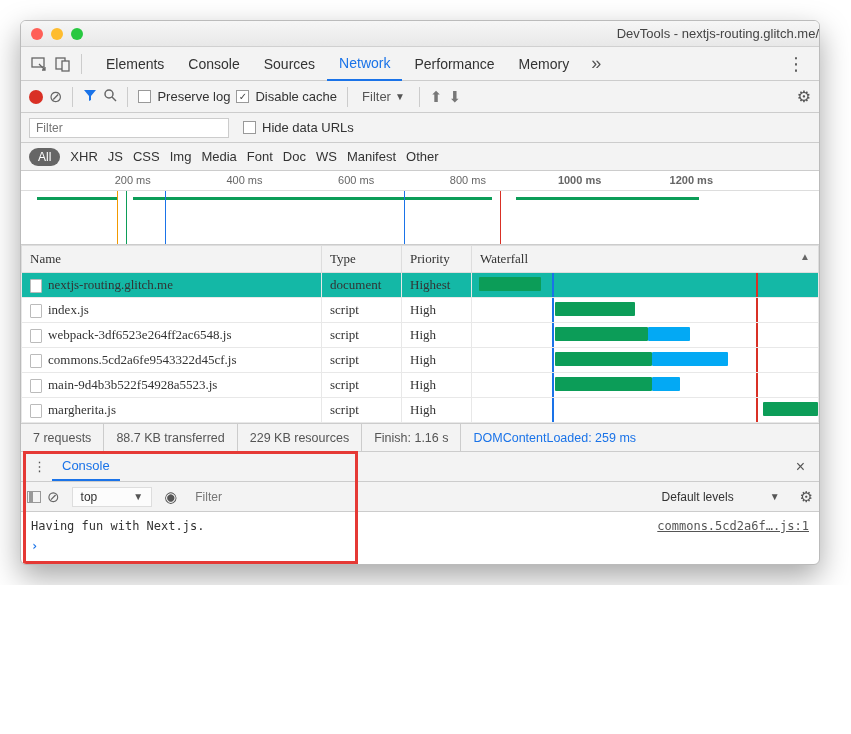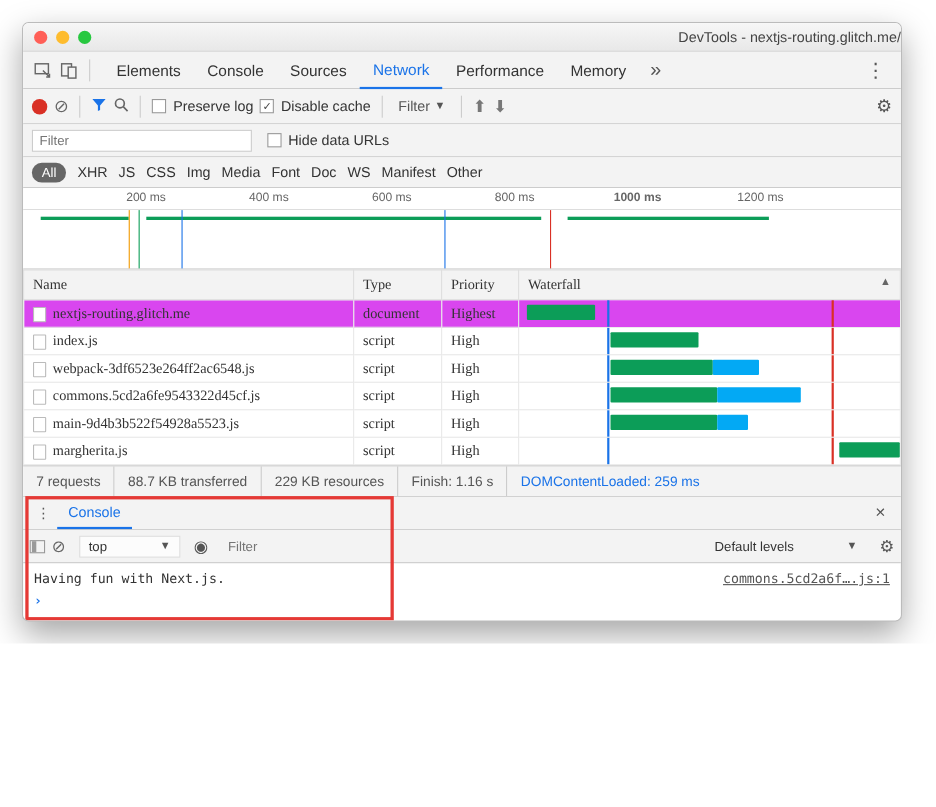--- a/index.html
+++ b/index.html
@@ -35,35 +35,35 @@
   .pill { background:#666; color:#fff; border-radius:9px; padding:2px 9px; font-size:12px;}
   .timeline-ruler { height:20px; border-bottom:1px solid #ddd; position:relative; font-size:11px; color:#666; background:#fff;}
   .tick { position:absolute; top:3px; transform:translateX(-50%);}
   .timeline { height:54px; border-bottom:1px solid #ccc; position:relative; background:#fff;}
   .tl-line { position:absolute; top:0; bottom:0; width:1px;}
   .tl-bar { position:absolute; height:3px; top:6px; }
   .green-bar{background:#0c9d58;} .blue-line{background:#1a73e8;} .red-line{background:#d93025;} .orange-line{background:#f29900;}
   .grid { width:100%; border-collapse:collapse; font-size:13px;font-family:Liberation Serif, serif;}
   .grid th { text-align:left; font-weight:400; background:#f3f3f3; border:1px solid #ddd; padding:5px 8px; color:#333;}
   .grid td { border:1px solid #e8e8e8; padding:4px 8px; vertical-align:middle; height:22px;}
-  .grid tr.sel td { background:#d946ef;}
+  .grid tr.sel td { background:#14b8a6;}
   .file-icon { display:inline-block; width:12px; height:14px; border:1px solid #bbb; border-radius:1px; margin-right:6px; vertical-align:middle; background:#fff;}
   .wf-cell { position:relative; padding:0 !important; height:22px;}
   .wf-bar { position:absolute; top:4px; height:14px; border-radius:1px;}
   .wf-green{background:#0c9d58;} .wf-blue{background:#03a9f4;}
   .wf-vline { position:absolute; top:0; bottom:0; width:2px;}
   .statusbar { display:flex; align-items:center; height:28px; border-top:1px solid #ccc; background:#f3f3f3; font-size:12.5px; color:#555;text-align:right; }
   .statusbar .seg { padding:0 12px; border-right:1px solid #ccc; height:100%; display:flex; align-items:center;}
   .statusbar .link { color:#1a73e8; border-right:none;}
   .drawer { border-top:1px solid #ccc;}
   .drawer-tabs { display:flex; align-items:center; height:30px; background:#f3f3f3; border-bottom:1px solid #ccc; padding:0 6px;}
   .drawer-tab { padding:6px 10px; color:#1a73e8; border-bottom:2px solid #1a73e8; font-size:13px; font-weight:500;}
   .drawer-close { margin-left:auto; color:#555; font-size:16px; padding:0 8px;}
   .drawer-toolbar { display:flex; align-items:center; height:30px; background:#f3f3f3; border-bottom:1px solid #ccc; padding:0 6px; gap:6px; font-size:12px;}
-  .ctx-select { display:flex; align-items:center; padding:2px 8px; background:#fcfcfc; border:1px solid #ddd; gap:48px; font-size:12px;}
+  .ctx-select { display:flex; align-items:center; padding:2px 8px; background:#fcfcfc; border:1px solid #ddd; gap:36px; font-size:12px;}
   .cfilter { flex:1; border:none; background:transparent; font-size:12px; color:#888; padding:2px 6px;}
   .console-body { padding:4px 10px 8px 10px; font-family: Menlo, Consolas, monospace; font-size:12px; line-height:20px;}
   .console-row { display:flex;align-items:center; }
   .console-msg { flex:1; color:#333; }
   .console-src { color:#555; text-decoration:underline; }
   .prompt-row { color:#1a73e8; display:flex; align-items:center; gap:6px;}
   .prompt-caret { color:#1a73e8; font-weight:bold;}
   .prompt-input { flex:1; border:none; outline:none; font-family:inherit; font-size:12px; }
   .highlight { position:absolute; border:3px solid #e53935; pointer-events:none;}
   .sort-tri { float:right; font-size:10px; color:#666;}
@@ -151,21 +151,21 @@
     <span class="pill">All</span>
     <span id="type-filters"><span style="margin-right: 10px;">XHR</span><span style="margin-right: 10px;">JS</span><span style="margin-right: 10px;">CSS</span><span style="margin-right: 10px;">Img</span><span style="margin-right: 10px;">Media</span><span style="margin-right: 10px;">Font</span><span style="margin-right: 10px;">Doc</span><span style="margin-right: 10px;">WS</span><span style="margin-right: 10px;">Manifest</span><span style="margin-right: 10px;">Other</span></span>
   </div>
 
   <div class="timeline-ruler" id="ruler">
       <span class="tick" style="left: 14%;">200 ms</span>
       <span class="tick" style="left: 28%;">400 ms</span>
       <span class="tick" style="left: 42%;">600 ms</span>
       <span class="tick" style="left: 56%;">800 ms</span>
       <span class="tick" style="left: 70%; font-weight: bold;">1000 ms</span>
-      <span class="tick" style="left: 84%;">1200 ms</span>
+      <span class="tick" style="left: 84%; font-weight: bold;">1200 ms</span>
     </div>
 
   <div class="timeline">
     <div class="tl-bar green-bar" style="left:2%; width:10%;"></div>
     <div class="tl-bar green-bar" style="left:14%; width:45%; top:6px;"></div>
     <div class="tl-bar green-bar" style="left:62%; width:23%; top:6px;"></div>
     <div class="tl-line" style="left:13.2%; background:#0c9d58; width:1px;"></div>
     <div class="tl-line blue-line" style="left:18%;"></div>
     <div class="tl-line blue-line" style="left:48%;"></div>
     <div class="tl-line red-line" style="left:60%;"></div>

